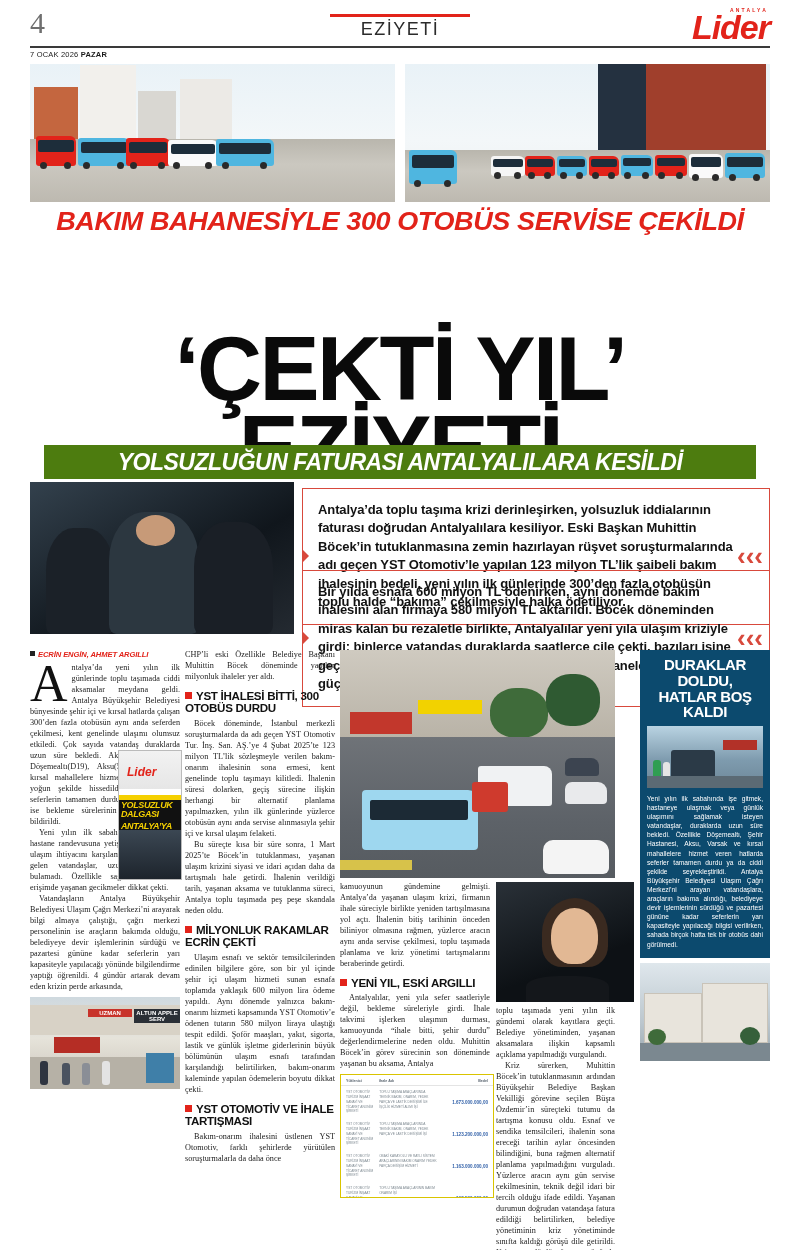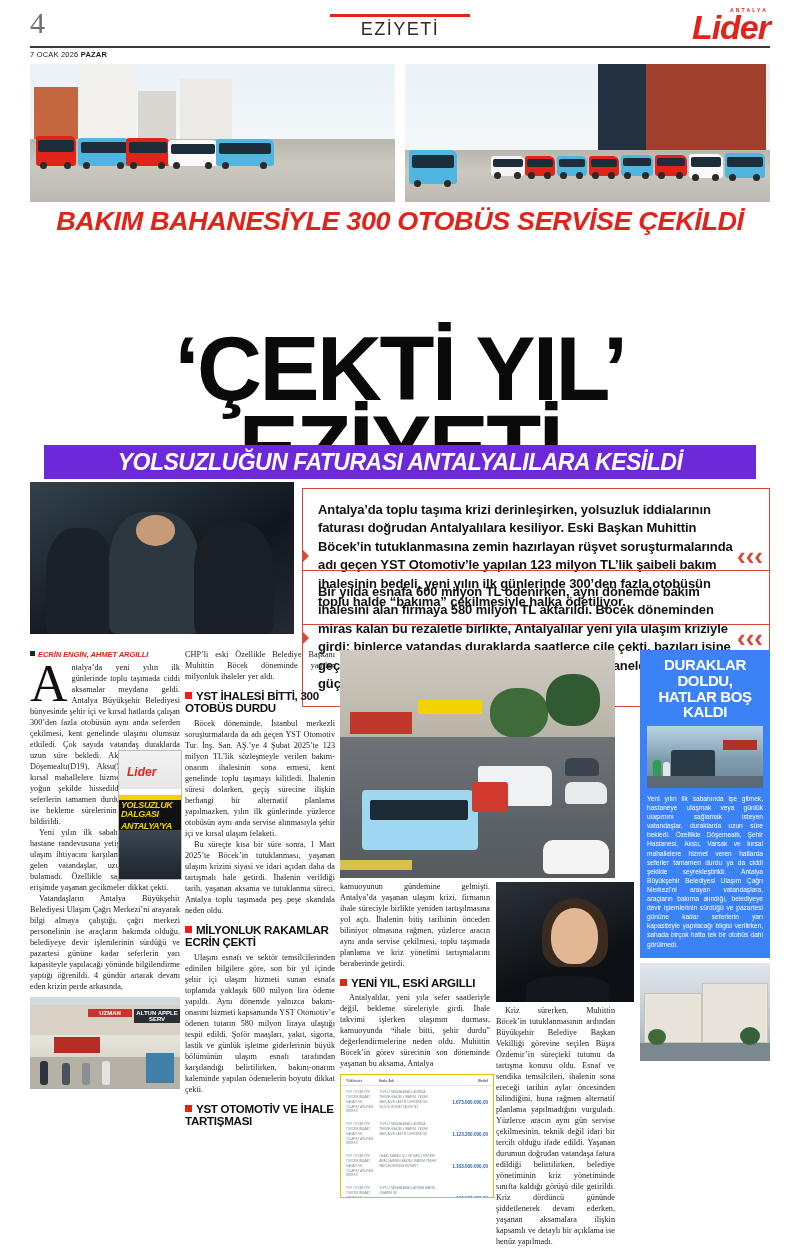--- a/index.html
+++ b/index.html
@@ -71,21 +71,21 @@
     position:absolute;left:30px;width:740px;text-align:center;
     font-family:"Liberation Sans",sans-serif;font-weight:700;
     color:#0a0a0a;line-height:0.88;letter-spacing:-2.5px;
   }
   .head1{top:236px;font-size:90px;}
   .head2{top:330px;font-size:90px;}
 
   
   .subbanner{
     position:absolute;left:44px;top:445px;width:712px;height:34px;
-    background:#6d28d9;display:flex;align-items:center;justify-content:center;
+    background:#4d7c0f;display:flex;align-items:center;justify-content:center;
   }
   .subbanner span{
     font-family:"Liberation Sans",sans-serif;font-weight:700;font-style:italic;
     font-size:23px;color:#ffffff;letter-spacing:-0.5px;
   }
 
   
   .lead-photo{
     position:absolute;left:30px;top:482px;width:264px;height:152px;overflow:hidden;background:#20242c;
   }
@@ -177,21 +177,21 @@
   .doc-row{display:flex;gap:4px;padding:4px 5px;align-items:flex-start;}
   .doc-c1{width:30px;}
   .doc-c2{width:60px;}
   .doc-c3{width:48px;text-align:right;}
   .doc-c1 i,.doc-c2 i{display:block;font-style:normal;font-family:"Liberation Sans",sans-serif;
     font-size:3.2px;line-height:1.5;color:#7d8890;}
   .doc-amt{font-family:"Liberation Sans",sans-serif;font-size:4.6px;font-weight:700;color:#2f5fa8;}
 
   
   .redbox{
-    position:relative;width:130px;background:#3b82f6;color:#fff;padding:7px 7px 9px;
+    position:relative;width:130px;background:#0c4a6e;color:#fff;padding:7px 7px 9px;
     box-sizing:border-box;
   }
   .redbox h4{
     margin:0 0 6px;font-family:"Liberation Sans",sans-serif;font-weight:700;font-size:15px;
     line-height:1.05;text-align:center;letter-spacing:-0.4px;color:#fff;
   }
   .redbox .rb-photo{width:116px;height:62px;margin:0 auto 6px;overflow:hidden;position:relative;
     background:linear-gradient(#8fb8cf,#5d7f95);}
   .redbox p{
     margin:0;font-family:"Liberation Sans",sans-serif;font-size:6.6px;line-height:1.38;
@@ -350,20 +350,21 @@
     </div>
 
     <div class="col c2">
       <p class="bt ni">CHP’li eski Özellikle Belediye Başkanı Muhittin Böcek döneminde yapılan milyonluk ihaleler yer aldı.</p>
       <h3 class="sub"><span class="sq"></span><span>YST İHALESİ BİTTİ, 300 OTOBÜS DURDU</span></h3>
       <p class="bt">Böcek döneminde, İstanbul merkezli soruşturmalarda da adı geçen YST Otomotiv Tur. İnş. San. AŞ.’ye 4 Şubat 2025’te 123 milyon TL’lik sözleşmeyle verilen bakım-onarım ihalesinin sona ermesi, kent genelinde toplu taşımayı kilitledi. İhalenin süresi dolarken, geçiş sürecine ilişkin herhangi bir alternatif planlama yapılmazken, yılın ilk günlerinde yüzlerce otobüsün aynı anda servise alınmasıyla şehir içi ve kırsal ulaşım felaketi.</p>
       <p class="bt">Bu süreçte kısa bir süre sonra, 1 Mart 2025’te Böcek’in tutuklanması, yaşanan ulaşım krizini siyasi ve idari açıdan daha da tartışmalı hale getirdi. İhalenin verildiği tarih, yaşanan aksama ve tutuklanma süreci, Antalya toplu taşımada peş peşe skandala neden oldu.</p>
       <h3 class="sub"><span class="sq"></span><span>MİLYONLUK RAKAMLAR ECRİN ÇEKTİ</span></h3>
       <p class="bt">Ulaşım esnafı ve sektör temsilcilerinden edinilen bilgilere göre, son bir yıl içinde şehir içi ulaşım hizmeti sunan esnafa toplamda yaklaşık 600 milyon lira ödeme yapıldı. Aynı dönemde yalnızca bakım-onarım hizmeti kapsamında YST Otomotiv’e ödenen tutarın 580 milyon liraya ulaştığı tespit edildi. Şoför maaşları, yakıt, sigorta, lastik ve günlük işletme giderlerinin büyük bölümünün ulaşım esnafı tarafından karşılandığı belirtilirken, bakım-onarım kaleminde yapılan ödemelerin boyutu dikkat çekti.</p>
       <h3 class="sub"><span class="sq"></span><span>YST OTOMOTİV VE İHALE TARTIŞMASI</span></h3>
+      <p class="bt">Bakım-onarım ihalesini üstlenen YST Otomotiv, farklı şehirlerde yürütülen soruşturmalarla da daha önce</p>
     </div>
 
     <div class="col c3" style="width:275px;">
       <div class="mainphoto">
         <div class="mp-shops"></div>
         <div style="position:absolute;left:10px;top:62px;width:62px;height:22px;background:#c2372c;"></div>
         <div style="position:absolute;left:78px;top:50px;width:64px;height:14px;background:#f2d200;"></div>
         <div style="position:absolute;left:150px;top:38px;width:58px;height:50px;background:#3f6b3a;border-radius:45%;"></div>
         <div style="position:absolute;left:206px;top:24px;width:54px;height:52px;background:#2f5a32;border-radius:45%;"></div>
         <div class="mp-road"></div>
@@ -428,20 +429,21 @@
           </div>
         </div>
 
         <div style="width:119px;">
           <div class="portrait">
             <div class="pt-bg"></div>
             <div class="pt-hair"></div>
             <div class="pt-face"></div>
             <div style="position:absolute;left:22%;bottom:0;width:60%;height:22%;background:#14171b;border-radius:40% 40% 0 0;"></div>
           </div>
+          <p class="bt ni">toplu taşımada yeni yılın ilk gündemi olarak kayıtlara geçti. Belediye yönetiminden, yaşanan aksamalara ilişkin kapsamlı açıklama yapılmadığı vurgulandı.</p>
           <p class="bt">Kriz sürerken, Muhittin Böcek’in tutuklanmasının ardından Büyükşehir Belediye Başkan Vekilliği görevine seçilen Büşra Özdemir’in süreçteki tutumu da tartışma konusu oldu. Esnaf ve sendika temsilcileri, ihalenin sona ereceği tarihin aylar öncesinden bilindiğini, buna rağmen alternatif planlama yapılmadığını vurguladı. Yüzlerce aracın aynı gün servise çekilmesinin, teknik değil idari bir tercih olduğu ifade edildi. Yaşanan durumun doğrudan vatandaşa fatura edildiği belirtilirken, belediye yönetiminin kriz yönetiminde sınıfta kaldığı görüşü dile getirildi. Kriz dördüncü gününde şiddetlenerek devam ederken, yaşanan aksamalara ilişkin kapsamlı ve detaylı bir açıklama ise henüz yapılmadı.</p>
         </div>
       </div>
     </div>
 
     <div class="col c5">
       <div class="redbox">
         <h4>DURAKLAR DOLDU, HATLAR BOŞ KALDI</h4>
         <div class="rb-photo">
           <div style="position:absolute;inset:0;background:linear-gradient(#b9d3e2,#7e9bae 55%,#6d8798);"></div>

